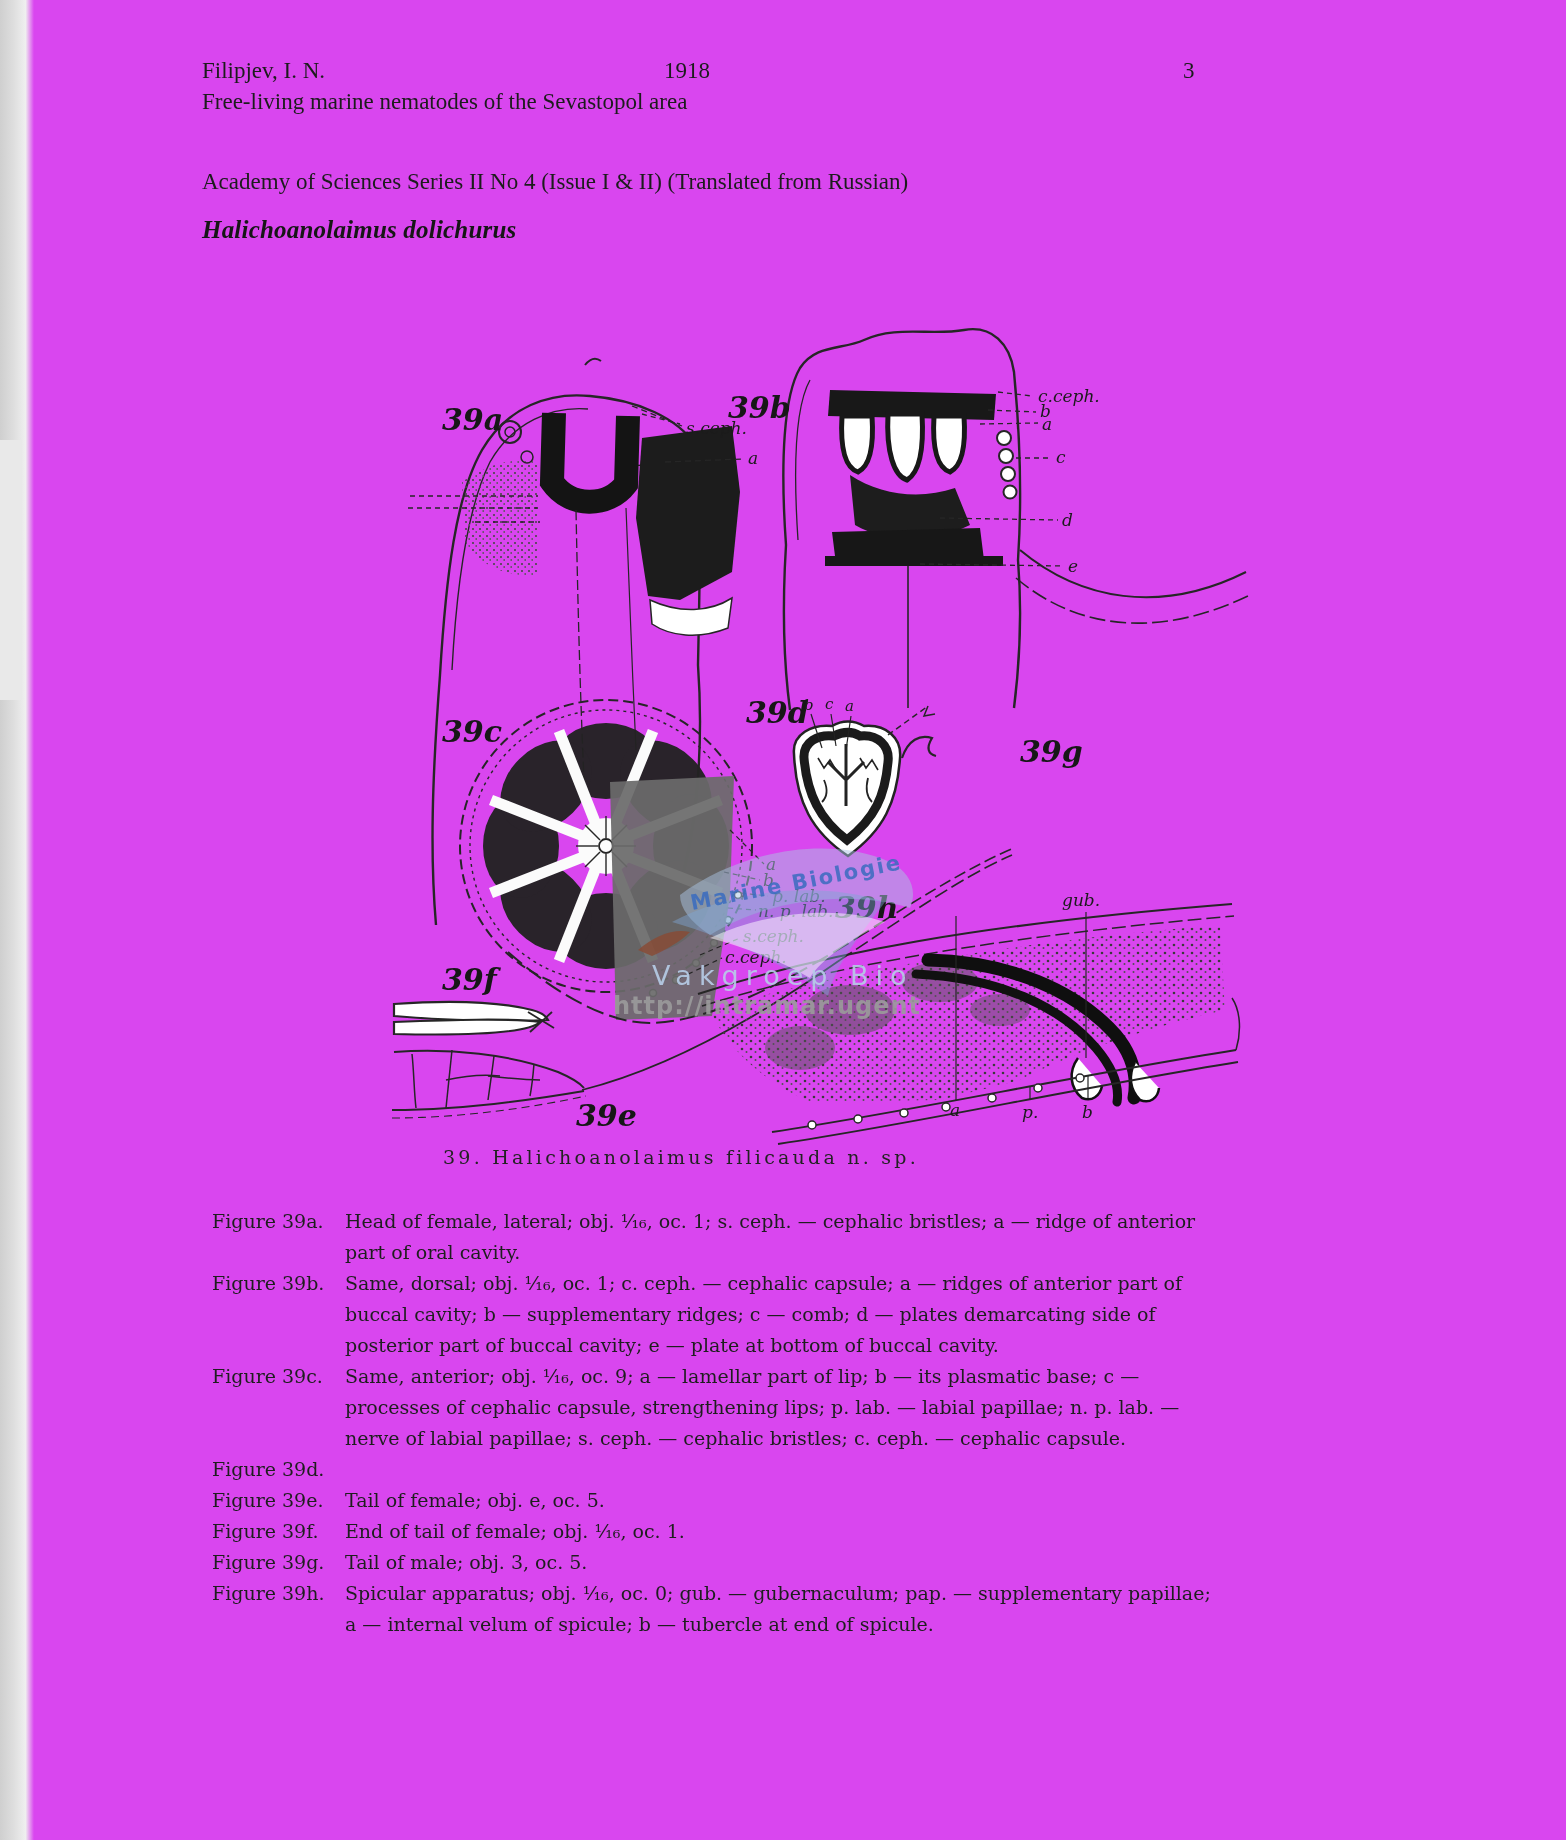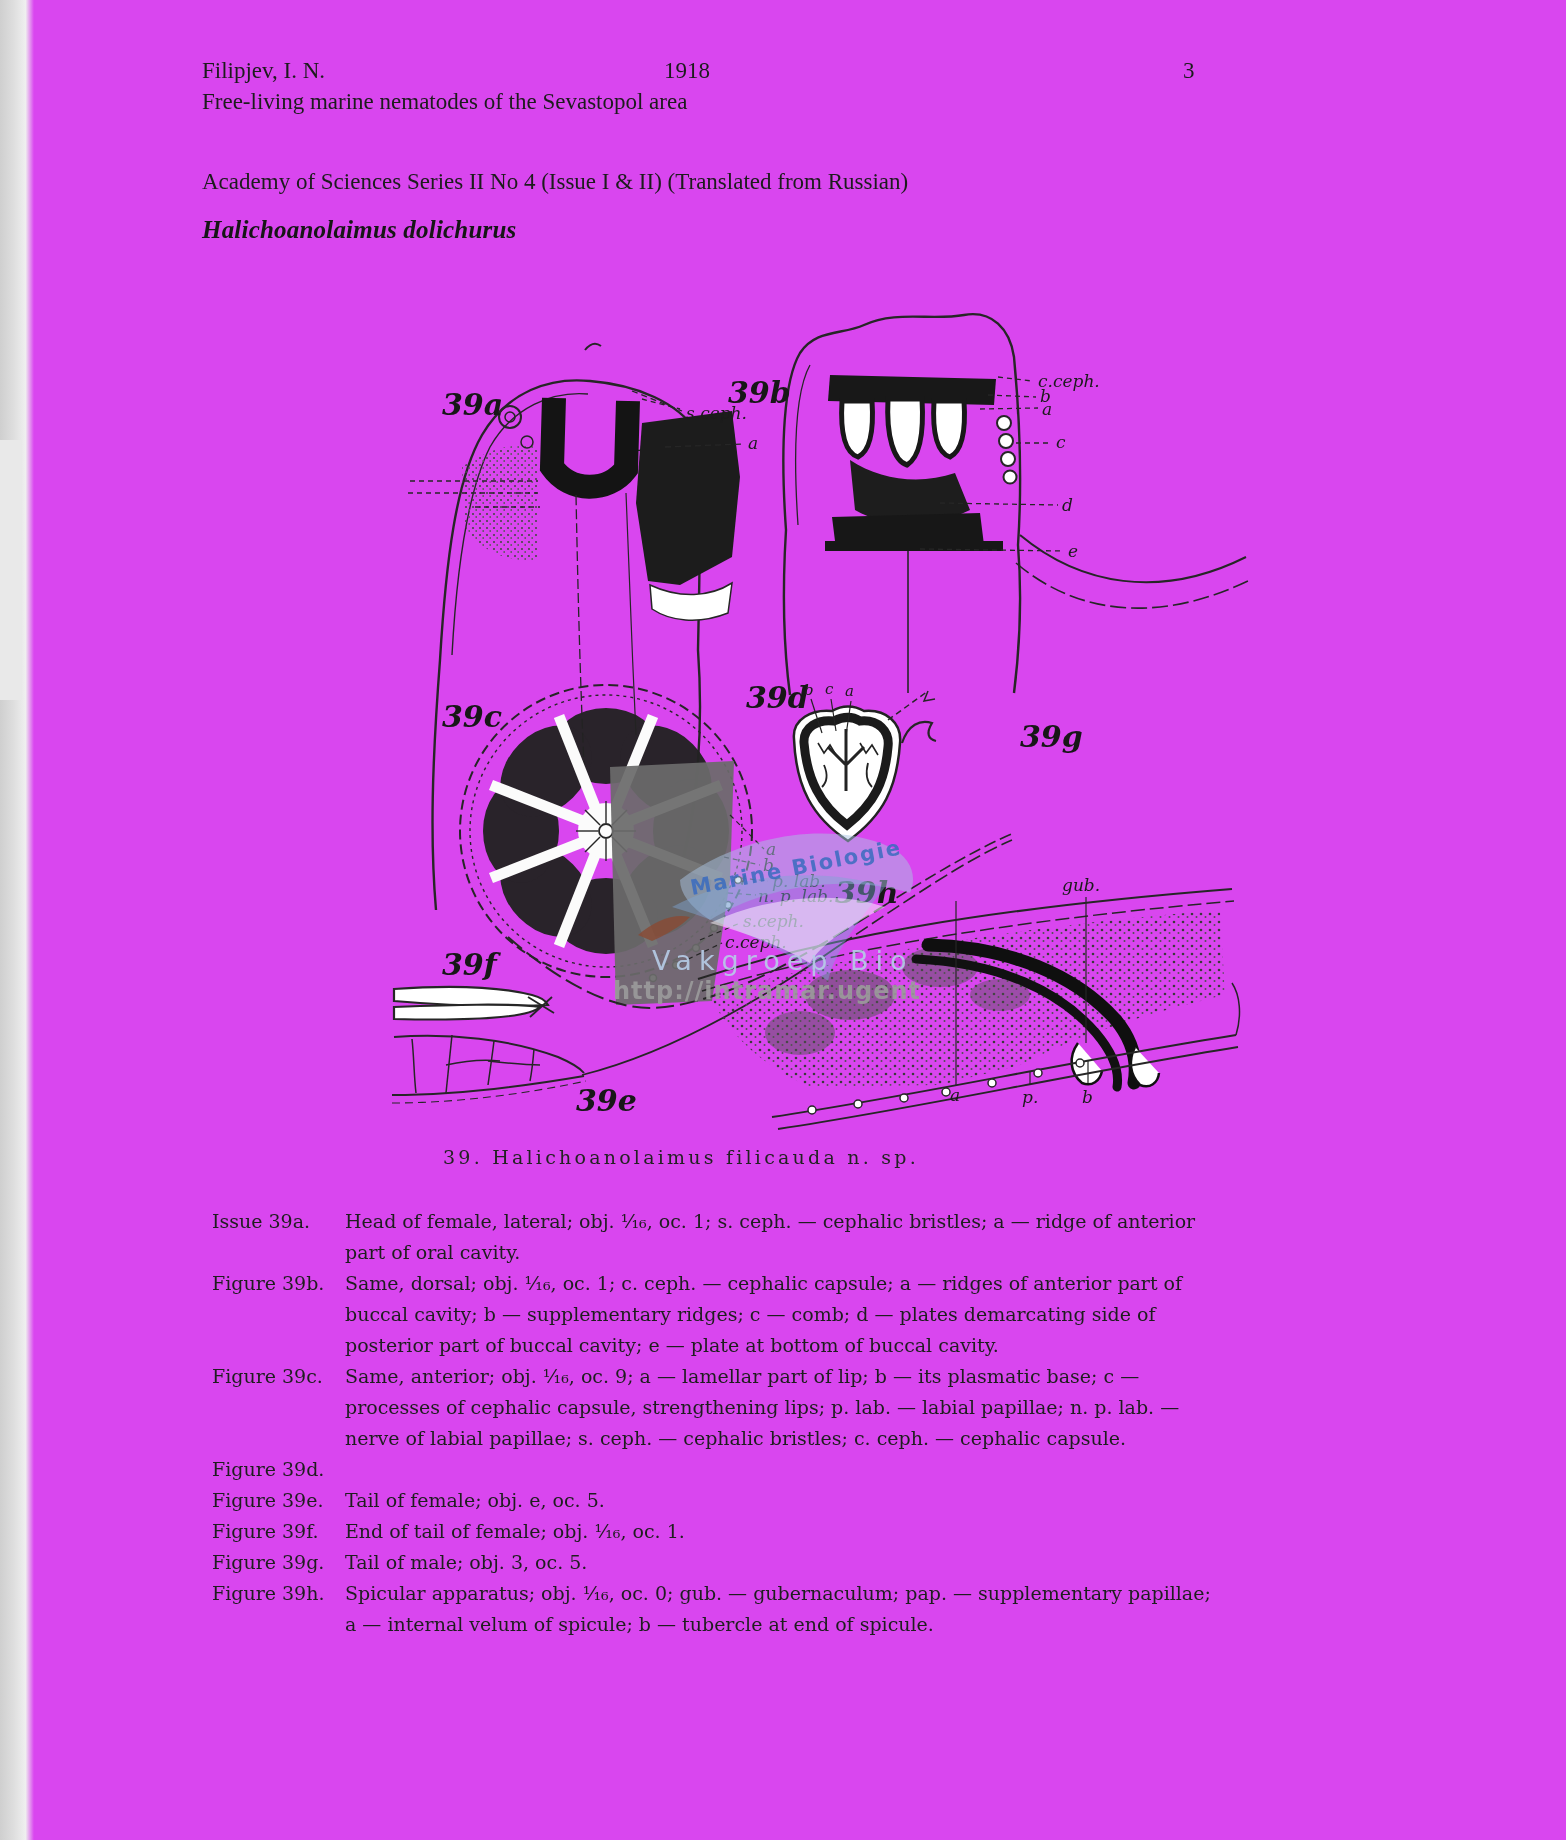--- a/index.html
+++ b/index.html
@@ -9,21 +9,21 @@
     background:linear-gradient(to right,#cfcfcf 0%,#dedede 40%,#efefef 75%,rgba(255,255,255,0) 100%);}
   .scan-edge2{position:absolute;left:0;top:440px;width:22px;height:260px;background:#e9e9e9;}
   .hdr{position:absolute;color:#1c1c1c;font-size:23px;white-space:nowrap;}
   .author{left:202px;top:58px;}
   .year{left:664px;top:58px;}
   .pageno{left:1183px;top:58px;}
   .subtitle{left:202px;top:89px;}
   .src1{left:202px;top:119px;}
   .src2{left:202px;top:134px;margin-top:35px;}
   .species{position:absolute;left:202px;top:216px;font-size:25px;font-weight:bold;font-style:italic;color:#161616;letter-spacing:.2px;}
-  .figwrap{position:absolute;left:380px;top:295px;width:870px;height:840px;}
+  .figwrap{position:absolute;left:380px;top:310px;width:870px;height:840px;}
   .caption{position:absolute;left:443px;top:1146px;font-family:"DejaVu Serif",serif;font-size:19px;color:#222;letter-spacing:.17em;white-space:nowrap;}
   .legend{position:absolute;left:212px;top:1206px;width:1010px;font-family:"DejaVu Serif",serif;font-size:19px;line-height:31px;color:#1e1e1e;}
   .lrow{display:flex;align-items:flex-start;}
   .llab{width:133px;flex:none;}
   .ltxt{width:866px;}
   svg text{font-family:"DejaVu Serif",serif;}
   .pan{font-size:30px;font-weight:bold;font-style:italic;fill:#171717;}
   .ann{font-size:17px;font-style:italic;fill:#1b1b1b;}
   .annsm{font-size:15px;font-style:italic;fill:#1b1b1b;}
   .wmlogo{font-family:"DejaVu Sans",sans-serif;font-size:21px;font-weight:bold;fill:#3a6cc0;opacity:.85;letter-spacing:2px;}
@@ -284,21 +284,21 @@
       <text class="wmgroup" x="272" y="675">Vakgroep Bio</text>
       <text class="wmurl" x="233" y="704">http://intramar.ugent</text>
     </g>
   </svg>
   </div>
 
   <div class="caption">39.  Halichoanolaimus filicauda n. sp.</div>
 
   <div class="legend">
     <div class="lrow">
-      <div class="llab">Issue 39a.</div>
+      <div class="llab">Figure 39a.</div>
       <div class="ltxt">Head of female, lateral; obj. ¹⁄₁₆, oc. 1; s. ceph. — cephalic bristles; a — ridge of anterior part of oral cavity.</div>
     </div>
     <div class="lrow">
       <div class="llab">Figure 39b.</div>
       <div class="ltxt">Same, dorsal; obj. ¹⁄₁₆, oc. 1; c. ceph. — cephalic capsule; a — ridges of anterior part of buccal cavity; b — supplementary ridges; c — comb; d — plates demarcating side of posterior part of buccal cavity; e — plate at bottom of buccal cavity.</div>
     </div>
     <div class="lrow">
       <div class="llab">Figure 39c.</div>
       <div class="ltxt">Same, anterior; obj. ¹⁄₁₆, oc. 9; a — lamellar part of lip; b — its plasmatic base; c — processes of cephalic capsule, strengthening lips; p. lab. — labial papillae; n. p. lab. — nerve of labial papillae; s. ceph. — cephalic bristles; c. ceph. — cephalic capsule.</div>
     </div>

